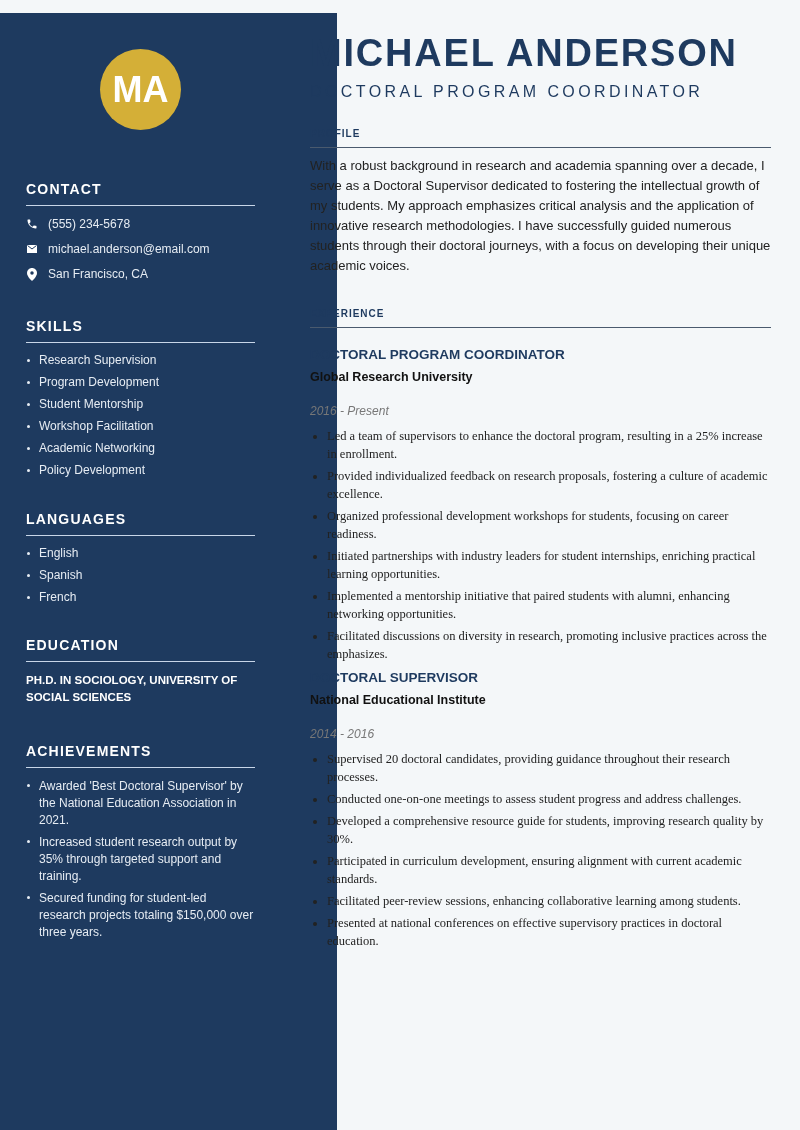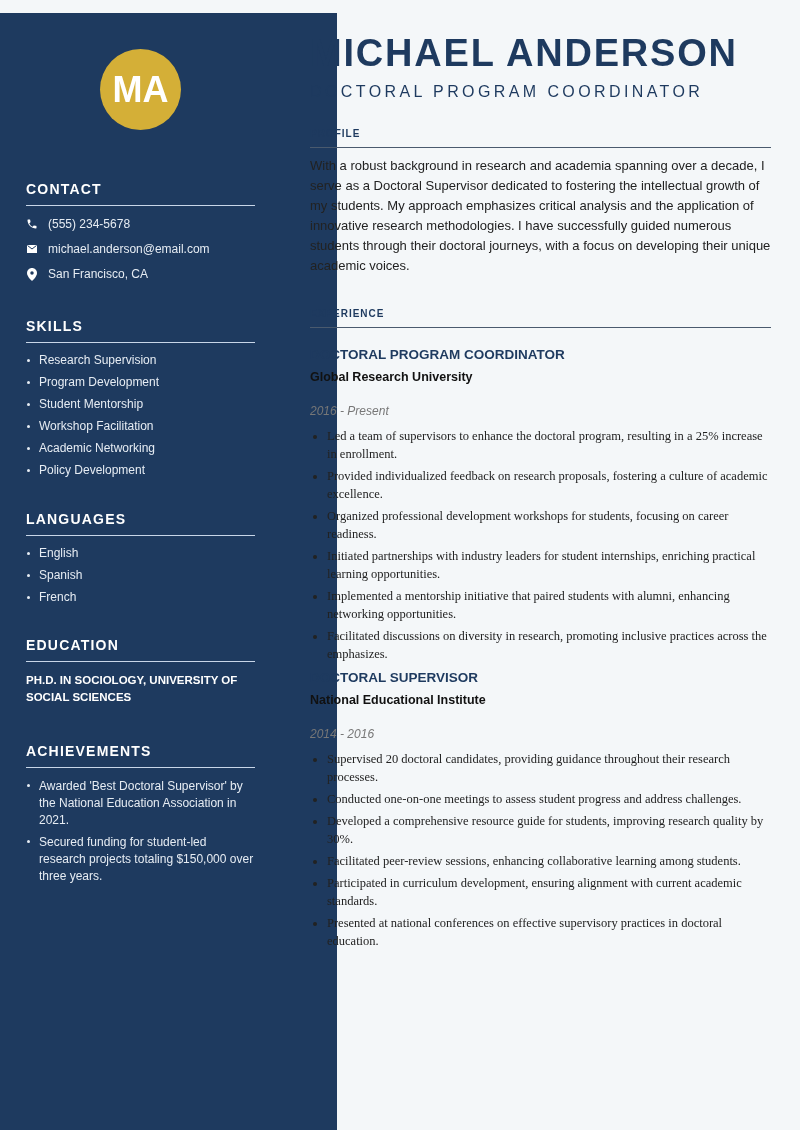--- a/index.html
+++ b/index.html
@@ -93,20 +93,21 @@
       <li>English</li>
       <li>Spanish</li>
       <li>French</li>
     </ul>
   </div>
 
   <div class="sb-section" style="top:730px;">
     <div class="sb-title">ACHIEVEMENTS</div>
     <ul class="sb-list ach-list">
       <li>Awarded 'Best Doctoral Supervisor' by the National Education Association in 2021.</li>
+      <li>Increased student research output by 35% through targeted support and training.</li>
       <li>Secured funding for student-led research projects totaling $150,000 over three years.</li>
     </ul>
   </div>
 </div>
 
 <div class="main">
   <div class="name">MICHAEL ANDERSON</div>
   <div class="role">DOCTORAL PROGRAM COORDINATOR</div>
 
   <div class="m-section" style="top:128px;">
@@ -133,18 +134,18 @@
   </div>
 
   <div class="job" style="top:670px;">
     <div class="job-title">DOCTORAL SUPERVISOR</div>
     <div class="job-org">National Educational Institute</div>
     <div class="job-date">2014 - 2016</div>
     <ul class="job-list">
       <li>Supervised 20 doctoral candidates, providing guidance throughout their research processes.</li>
       <li>Conducted one-on-one meetings to assess student progress and address challenges.</li>
       <li>Developed a comprehensive resource guide for students, improving research quality by 30%.</li>
+      <li>Participated in curriculum development, ensuring alignment with current academic standards.</li>
       <li>Facilitated peer-review sessions, enhancing collaborative learning among students.</li>
-      <li>Participated in curriculum development, ensuring alignment with current academic standards.</li>
       <li>Presented at national conferences on effective supervisory practices in doctoral education.</li>
     </ul>
   </div>
 </div>
 
 </body></html>

